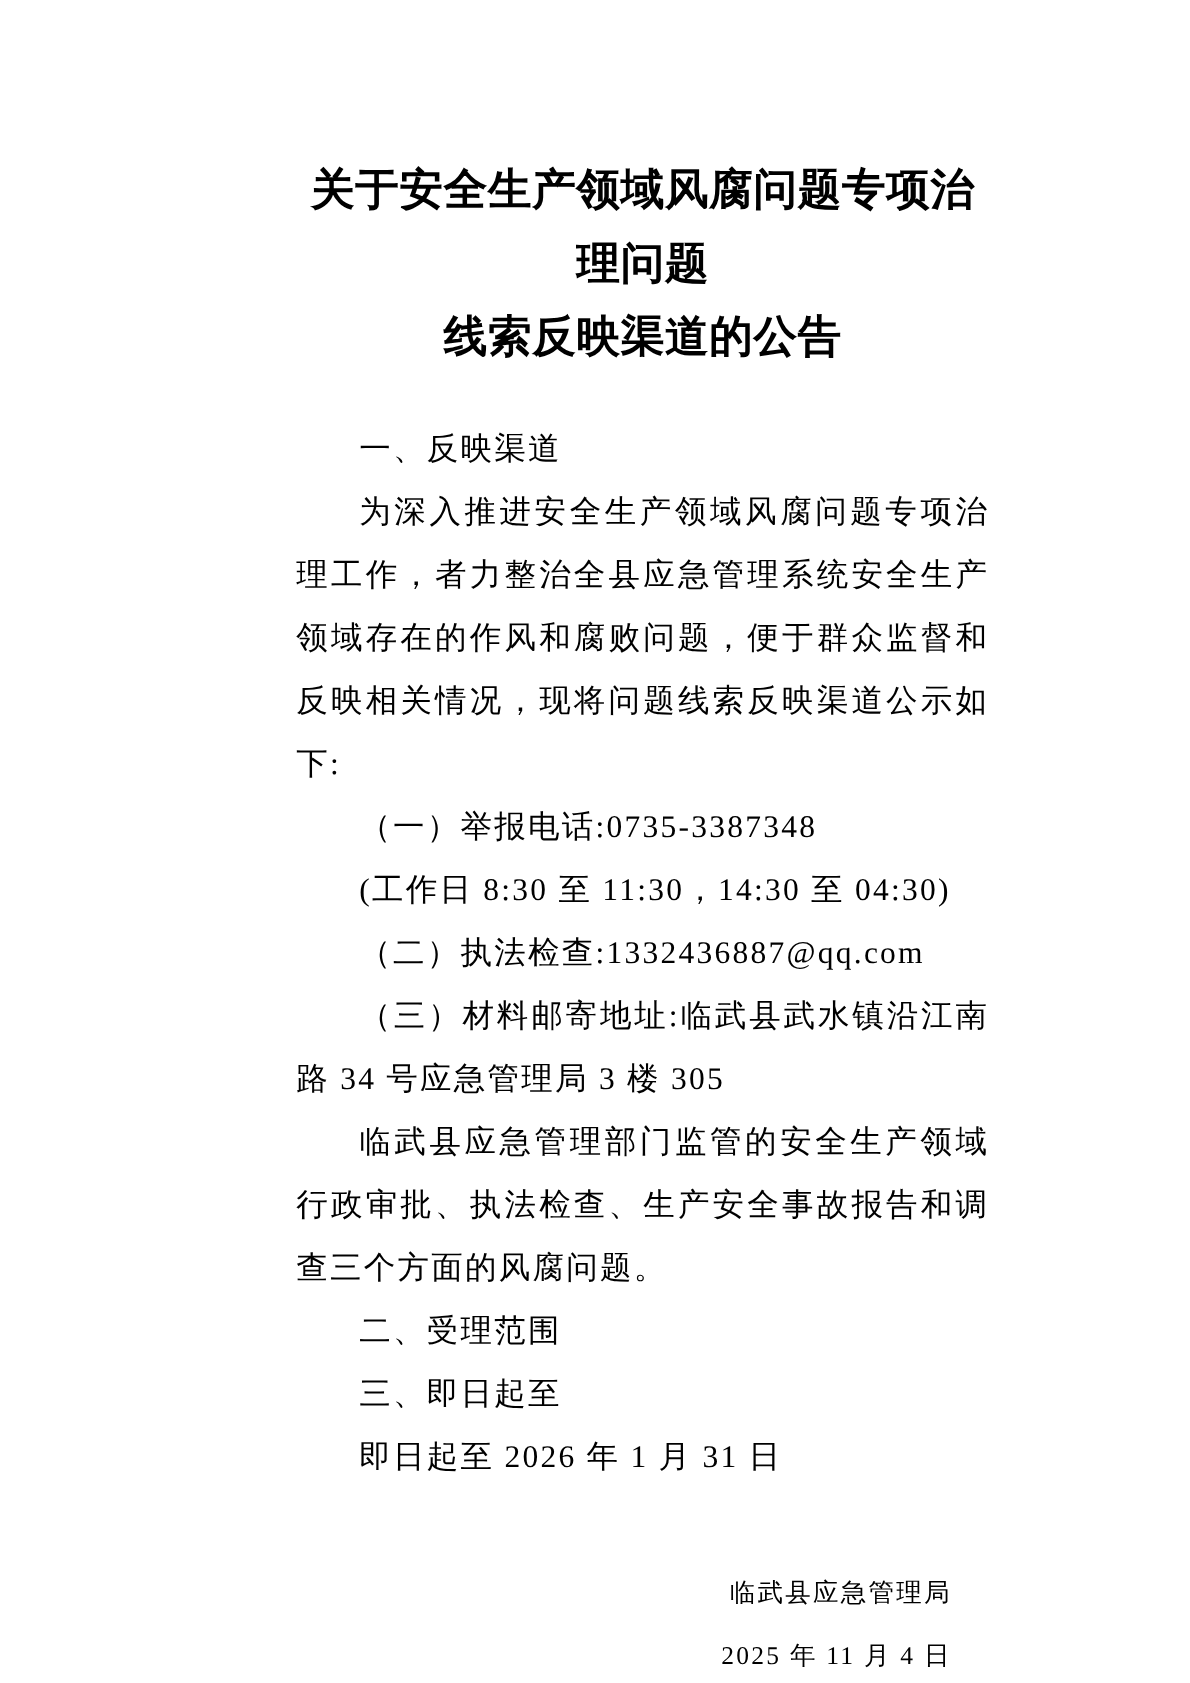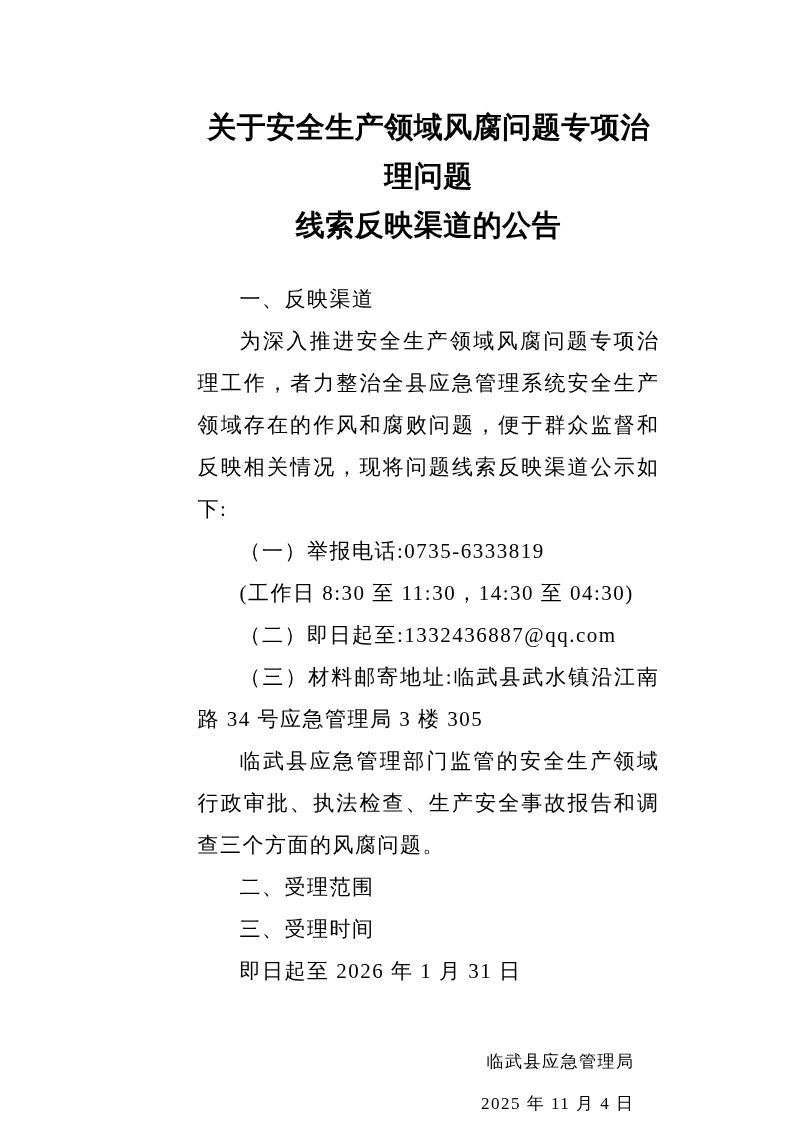--- a/index.html
+++ b/index.html
@@ -59,27 +59,27 @@
 
   <h1 class="doc-title">
     <span class="title-line">关于安全生产领域风腐问题专项治理问题</span>
     <span class="title-line">线索反映渠道的公告</span>
   </h1>
 
   <div class="doc-body">
 
   <p>一、反映渠道</p>
       <p>为深入推进安全生产领域风腐问题专项治理工作，者力整治全县应急管理系统安全生产领域存在的作风和腐败问题，便于群众监督和反映相关情况，现将问题线索反映渠道公示如下:</p>
-      <p>（一）举报电话:0735-6333819</p>
+      <p>（一）举报电话:0735-3387348</p>
       <p>(工作日 8:30 至 11:30，14:30 至 04:30)</p>
-      <p>（二）即日起至:1332436887@qq.com</p>
+      <p>（二）执法检查:1332436887@qq.com</p>
       <p>（三）材料邮寄地址:临武县武水镇沿江南路 34 号应急管理局 3 楼 305</p>
       <p>临武县应急管理部门监管的安全生产领域行政审批、执法检查、生产安全事故报告和调查三个方面的风腐问题。</p>
       <p>二、受理范围</p>
-      <p>三、受理时间</p>
+      <p>三、即日起至</p>
       <p>即日起至 2026 年 1 月 31 日</p>
     </div>
 
   <div class="signature-block">
     <div>临武县应急管理局</div>
     <div>2025 年 11 月 4 日</div>
   </div>
 
 </div>
 

